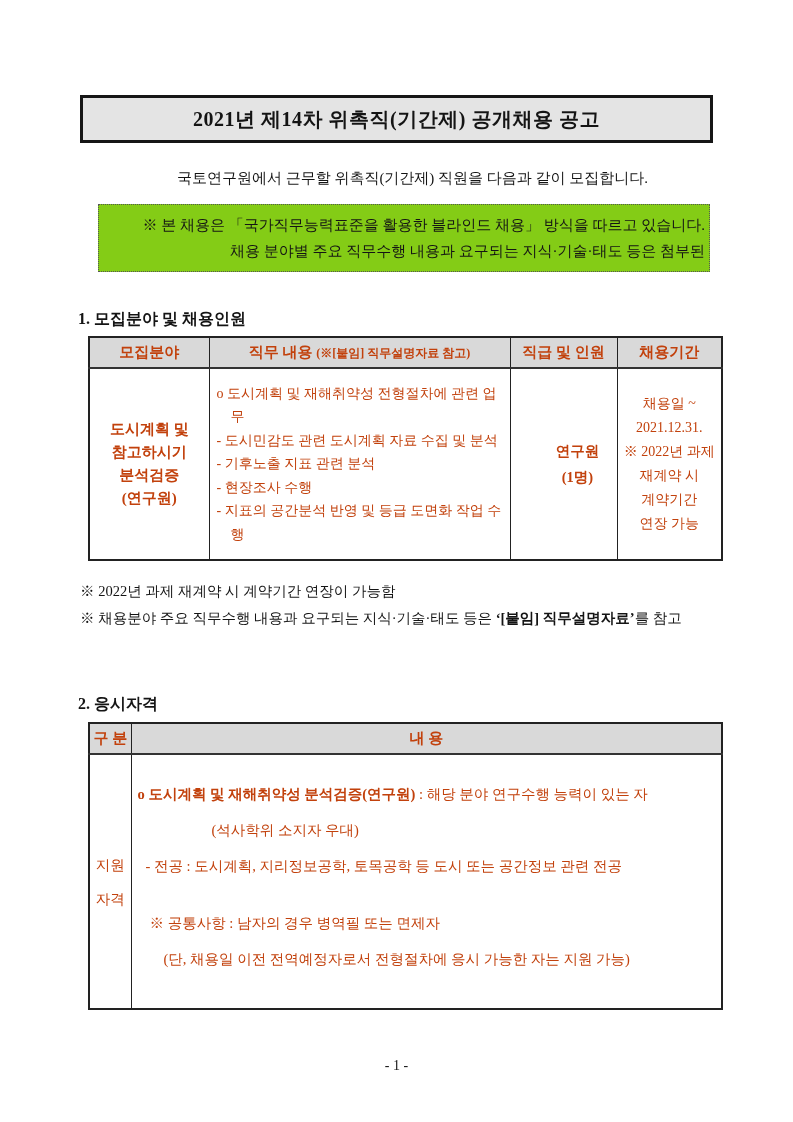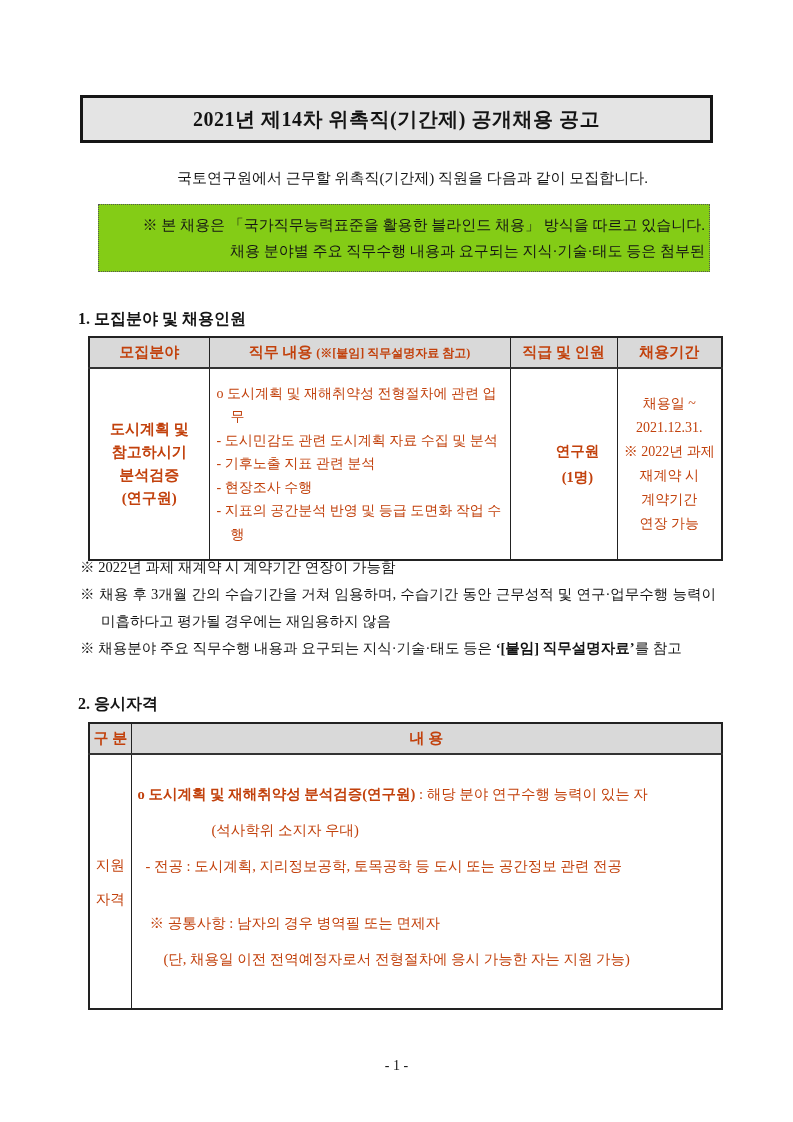--- a/index.html
+++ b/index.html
@@ -65,21 +65,21 @@
   .t2 .c-content { vertical-align:top; padding:28px 10px 1px 6px; font-size:14.5px; }
   .q-line  { line-height:22px; }
   .q1sub   { margin-left:74px; margin-top:14px; }
   .q2      { margin-left:8px;  margin-top:14px; }
   .q3      { margin-left:12px; margin-top:35px; }
   .q3sub   { margin-left:26px; margin-top:14px; }
   .b { font-weight:bold; }
 
   
   .notes {
-    position:absolute; left:80px; top:554px; width:636px;
+    position:absolute; left:80px; top:578px; width:636px;
     font-size:14.5px; line-height:27px;
   }
   .note { padding-left:21px; text-indent:-21px; text-align:justify; }
 
   
   .footer {
     position:absolute; left:0; top:1058px; width:793px;
     text-align:center; font-size:14px;
   }
 </style>
@@ -145,21 +145,20 @@
           <div>재계약 시</div>
           <div>계약기간</div>
           <div>연장 가능</div>
         </td>
       </tr>
     </tbody>
   </table>
 
   <div class="notes">
     <div class="note">※ 2022년 과제 재계약 시 계약기간 연장이 가능함</div>
-    <div class="note">※ 채용 후 3개월 간의 수습기간을 거쳐 임용하며, 수습기간 동안 근무성적 및 연구·업무수행 능력이 미흡하다고 평가될 경우에는 재임용하지 않음</div>
     <div class="note">
       <span>※ 채용분야 주요 직무수행 내용과 요구되는 지식·기술·태도 등은 </span><span class="b">‘[붙임] 직무설명자료’</span><span>를 참고</span>
     </div>
   </div>
 
   <div class="sec-heading s2">2. 응시자격</div>
 
   <table class="doc t2">
     <colgroup>
       <col style="width:42px">

